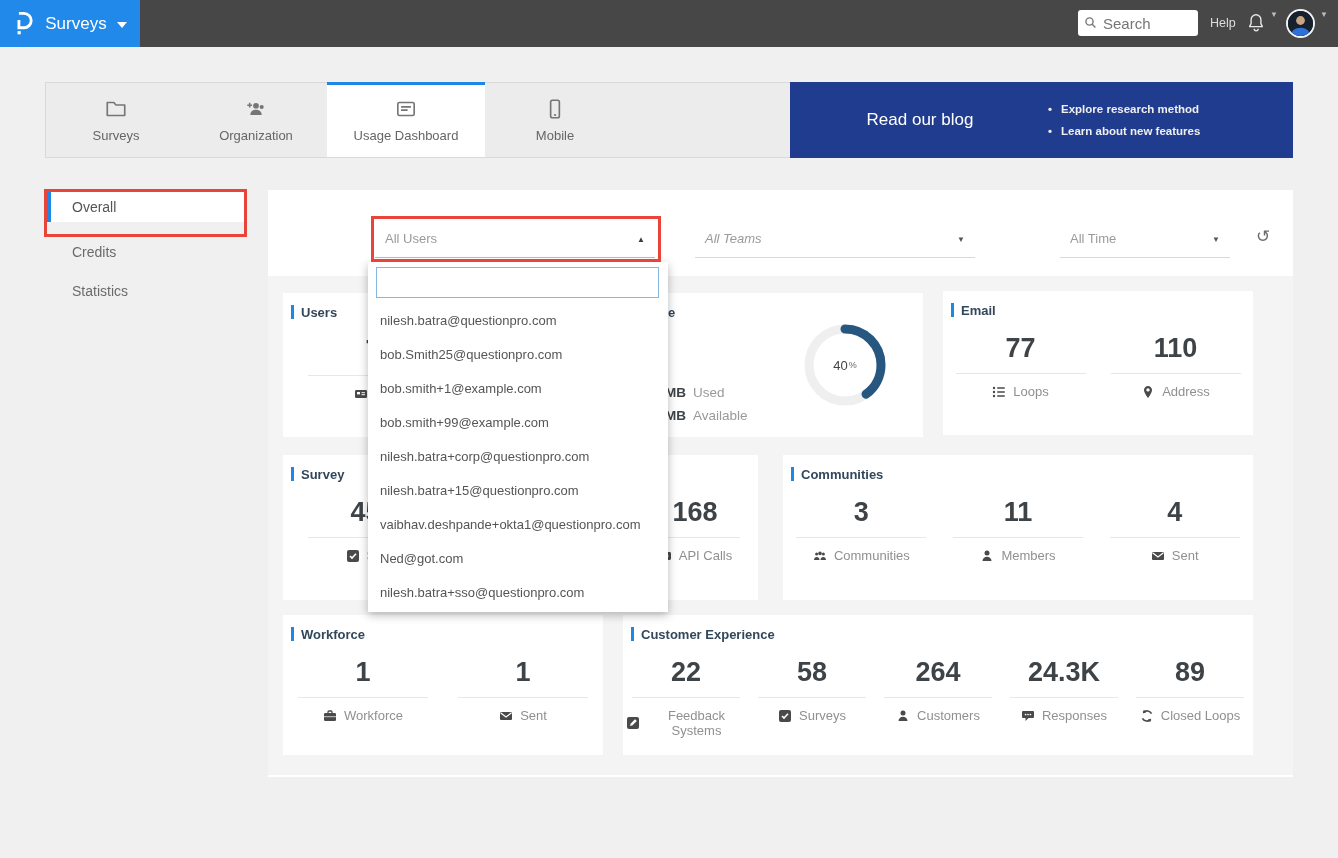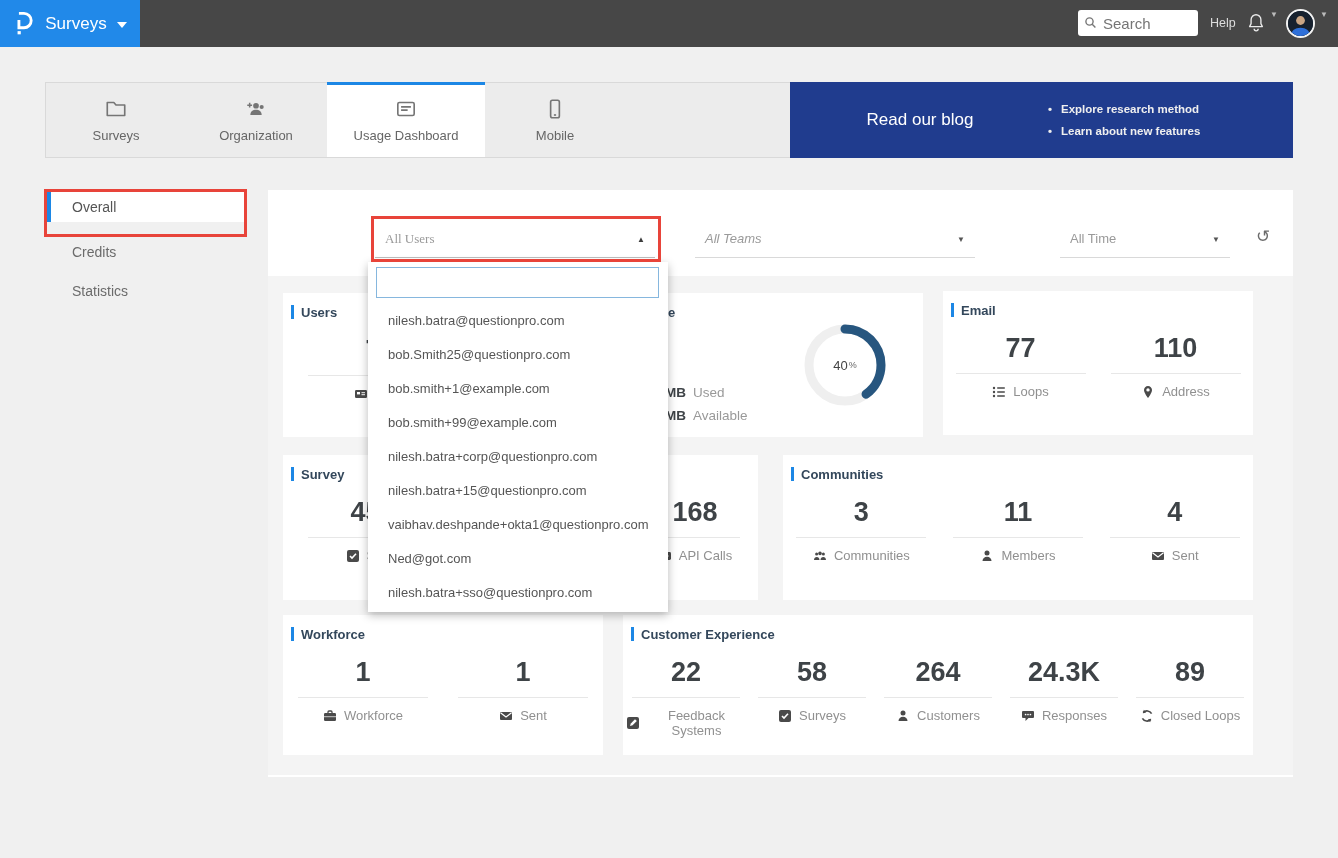--- a/index.html
+++ b/index.html
@@ -50,33 +50,33 @@
   .side-item { position:absolute; left:47px; width:197px; height:30px; display:flex; align-items:center; cursor:pointer; }
   .side-item span { margin-left:25px; font-size:14px; color:#6b6b6b; }
   .side-credits { top:237px; } .side-stats { top:276px; }
 
   
   .main-panel { position:absolute; left:268px; top:190px; width:1025px; height:587px; background:#fff; }
 
   .select { position:absolute; height:38px; border-bottom:1px solid #d9d9d9; cursor:pointer; }
   .select .sel-label { position:absolute; left:10px; top:0; line-height:38px; font-size:13px; color:#9a9a9a; }
   .select .sel-arrow { position:absolute; right:10px; top:15px; font-size:8px; color:#3c3c3c; }
-  .sel-users { left:107px; top:30px; width:280px; border-bottom-color:#bdbdbd;font-family:Liberation Serif, serif; }
+  .sel-users { left:107px; top:30px; width:280px; border-bottom-color:#bdbdbd; }
   .sel-teams { left:427px; top:30px; width:280px;font-style:italic; }
   .sel-time  { left:792px; top:30px; width:170px; }
   .red-box-users { position:absolute; left:103px; top:26px; width:290px; height:46px; border:3px solid #e8443a; z-index:60; pointer-events:none; }
   .reset-btn { position:absolute; left:988px; top:36px; font-size:17px; color:#6b6b6b; cursor:pointer; transform:scaleX(-1); }
 
   
   .dropdown { position:absolute; left:100px; top:72px; width:300px; height:350px; background:#fff; z-index:50;
     box-shadow:0 3px 9px rgba(0,0,0,.28); }
   .dropdown input { position:absolute; left:8px; top:5px; width:283px; height:31px; border:1px solid #86b7de; outline:none;
     font-size:13px; padding:0 8px; font-family:"Liberation Sans",sans-serif; }
   .dd-options { position:absolute; left:0; top:42px; width:100%; }
-  .dd-option { height:34px; line-height:34px; padding-left:20px; font-size:13px; color:#555; cursor:pointer; white-space:nowrap; }
+  .dd-option { height:34px; line-height:34px; padding-left:12px; font-size:13px; color:#555; cursor:pointer; white-space:nowrap; }
 
   
   .cards-bg { position:absolute; left:0; top:86px; width:1025px; height:499px; background:#f4f4f4; }
   .card { position:absolute; background:#fff; }
   .card-title { position:absolute; left:8px; top:12px; display:flex; align-items:flex-start; gap:7px; }
   .card-title .bar { width:3px; height:14px; background:#1c87e5; }
   .card-title .txt { font-size:13px; font-weight:bold; color:#33475b; }
   .c-users { left:15px; top:17px; width:320px; height:144px; }
   .c-storage { left:355px; top:17px; width:300px; height:144px; }
   .c-email { left:675px; top:15px; width:310px; height:144px; }

